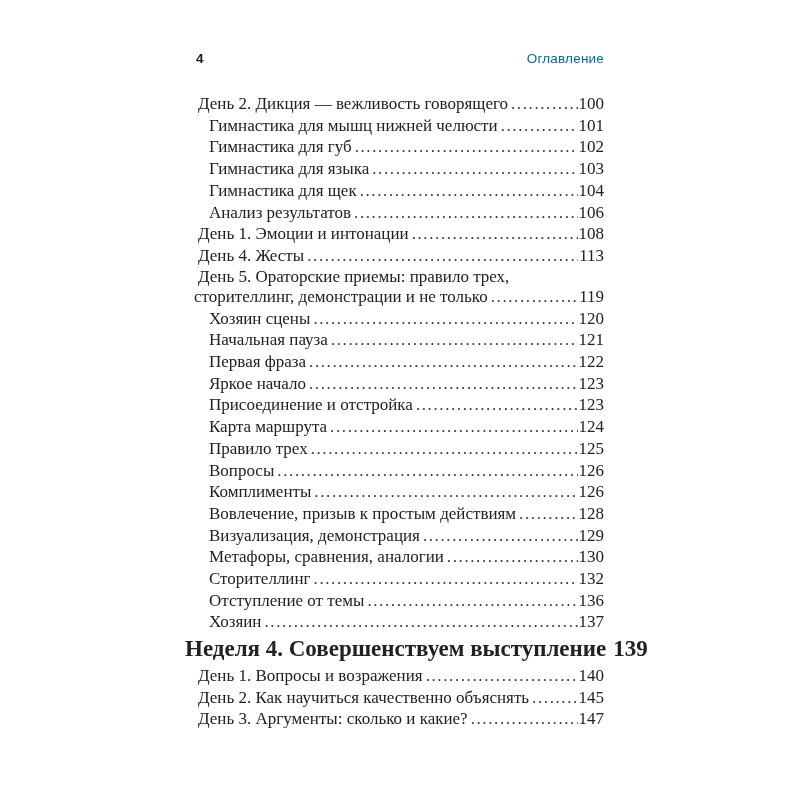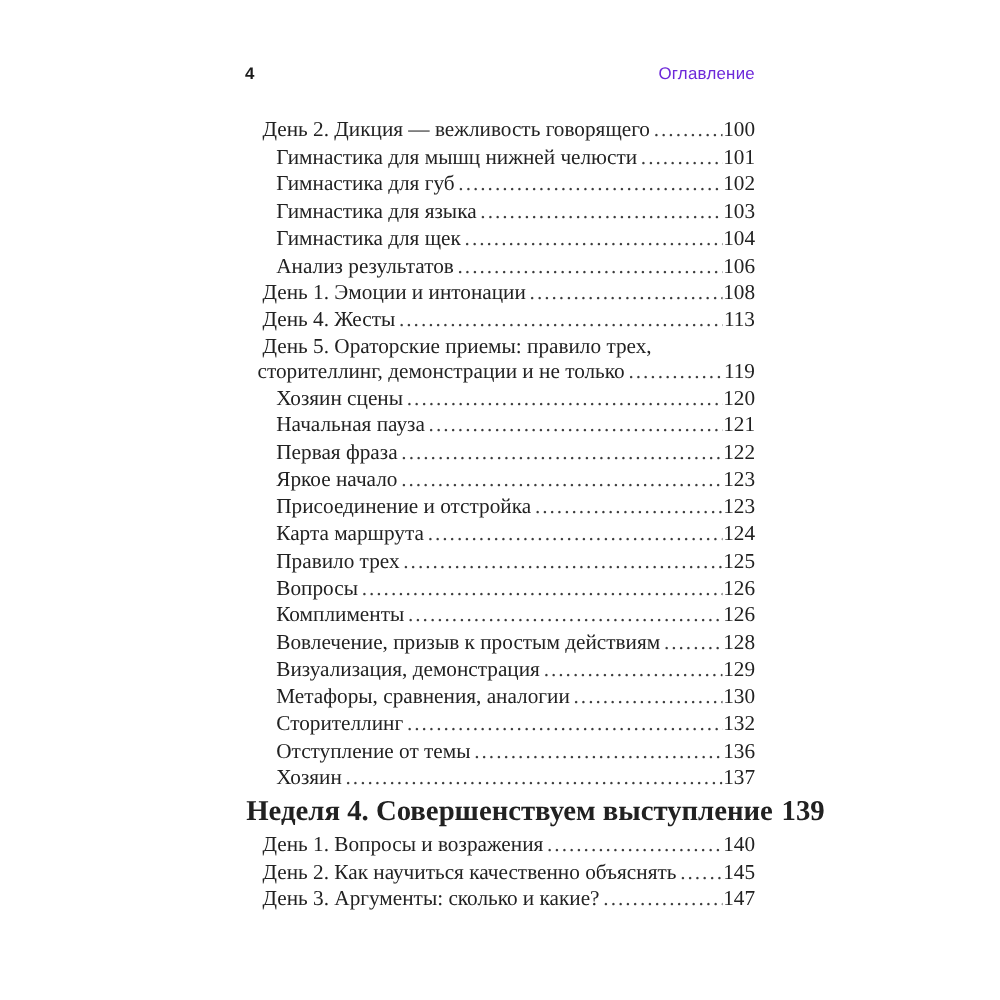--- a/index.html
+++ b/index.html
@@ -26,27 +26,27 @@
     justify-content: space-between;
     align-items: baseline;
     font-family: "Liberation Sans", "DejaVu Sans", sans-serif;
     font-size: 13.5px;
   }
   .folio {
     font-weight: bold;
     color: #1a1a1a;
   }
   .head-title {
-    color: #6d28d9;
+    color: #0369a1;
     letter-spacing: 0.2px;
   }
   
   .toc {
     position: absolute;
-    left: 196px;
+    left: 184px;
     right: 196px;
     top: 93px;
     font-size: 17px;
   }
   .entry { color: #212121; }
   .line {
     display: flex;
     align-items: baseline;
     line-height: 21.7px;
   }

